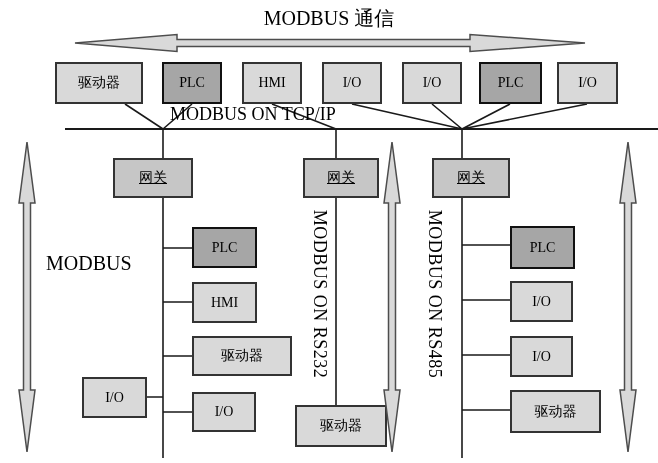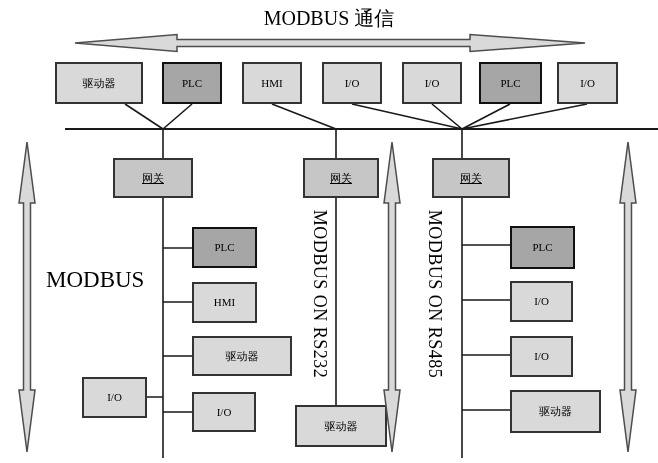--- a/index.html
+++ b/index.html
@@ -7,27 +7,27 @@
     --border:#333333; --border-dark:#111111; --line:#1a1a1a;
     --arrow-fill:#d9d9d9; --arrow-stroke:#4d4d4d; --text:#000000;
   }
   html,body{margin:0;padding:0;}
   body{background:var(--background);font-family:"Liberation Serif","DejaVu Serif",serif;color:var(--text);}
   .stage{position:relative;width:658px;height:463px;background:var(--background);overflow:hidden;}
   .layer{position:absolute;left:0;top:0;width:658px;height:463px;}
   .lines-layer{z-index:1;}
   .arrows-layer{z-index:3;pointer-events:none;}
   .box{position:absolute;z-index:2;display:flex;align-items:center;justify-content:center;
-       font-size:11px;line-height:1;box-sizing:border-box;background:var(--box-light);
+       font-size:14px;line-height:1;box-sizing:border-box;background:var(--box-light);
        border:2px solid var(--border);}
   .box.dark{background:var(--box-dark);border:2.5px solid var(--border-dark);}
   .box.gateway{background:var(--box-gateway);border:2px solid var(--border);text-decoration:underline;}
   .title{position:absolute;left:0;right:0;top:5px;text-align:center;font-size:20px;z-index:2;}
   .bus-label{position:absolute;left:170px;top:104px;font-size:18px;z-index:2;white-space:nowrap;}
-  .mbplus-label{position:absolute;left:46px;top:265px;font-size:23px;line-height:30px;z-index:2;white-space:nowrap;}
+  .mbplus-label{position:absolute;left:46px;top:248px;font-size:20px;line-height:30px;z-index:2;white-space:nowrap;}
   .vlabel{position:absolute;width:200px;height:20px;z-index:2;font-size:18px;letter-spacing:.5px;
           text-align:center;white-space:nowrap;transform:rotate(90deg);line-height:20px;}
   .vlabel.rs232{left:220px;top:284px;}
   .vlabel.rs485{left:335px;top:284px;}
   path.conn{stroke:var(--line);stroke-width:1.6;fill:none;}
   path.bus{stroke:var(--line);stroke-width:2;fill:none;}
   polygon.big-arrow{fill:var(--arrow-fill);stroke:var(--arrow-stroke);stroke-width:1.5;}
 </style>
 </head>
 <body>
@@ -38,20 +38,21 @@
     <path class="bus" d="M65 129 H658"></path>
     <path class="conn" d="M125 104 L163 129 M192 104 L163 129 M272 104 L336 129 M352 104 L462 129 M432 104 L462 129 M510 104 L462 129 M587 104 L462 129"></path>
     <path class="conn" d="M163 129 V458"></path>
     <path class="conn" d="M336 129 V406"></path>
     <path class="conn" d="M462 129 V458"></path>
     <path class="conn" d="M163 248 H192 M163 302 H192 M163 356 H192 M147 397 H163 M163 412 H192"></path>
     <path class="conn" d="M462 245 H510 M462 300 H510 M462 355 H510 M462 410 H510"></path>
   </svg>
 
   <div class="title">MODBUS 通信</div>
+  <div class="bus-label">MODBUS ON TCP/IP</div>
   <div class="mbplus-label">
     <div>MODBUS</div>
   </div>
   <div class="vlabel rs232">MODBUS ON RS232</div>
   <div class="vlabel rs485">MODBUS ON RS485</div>
 
   <div class="box" style="left:55px;top:62px;width:88px;height:42px">驱动器</div>
   <div class="box dark" style="left:162px;top:62px;width:60px;height:42px">PLC</div>
   <div class="box" style="left:242px;top:62px;width:60px;height:42px">HMI</div>
   <div class="box" style="left:322px;top:62px;width:60px;height:42px">I/O</div>

